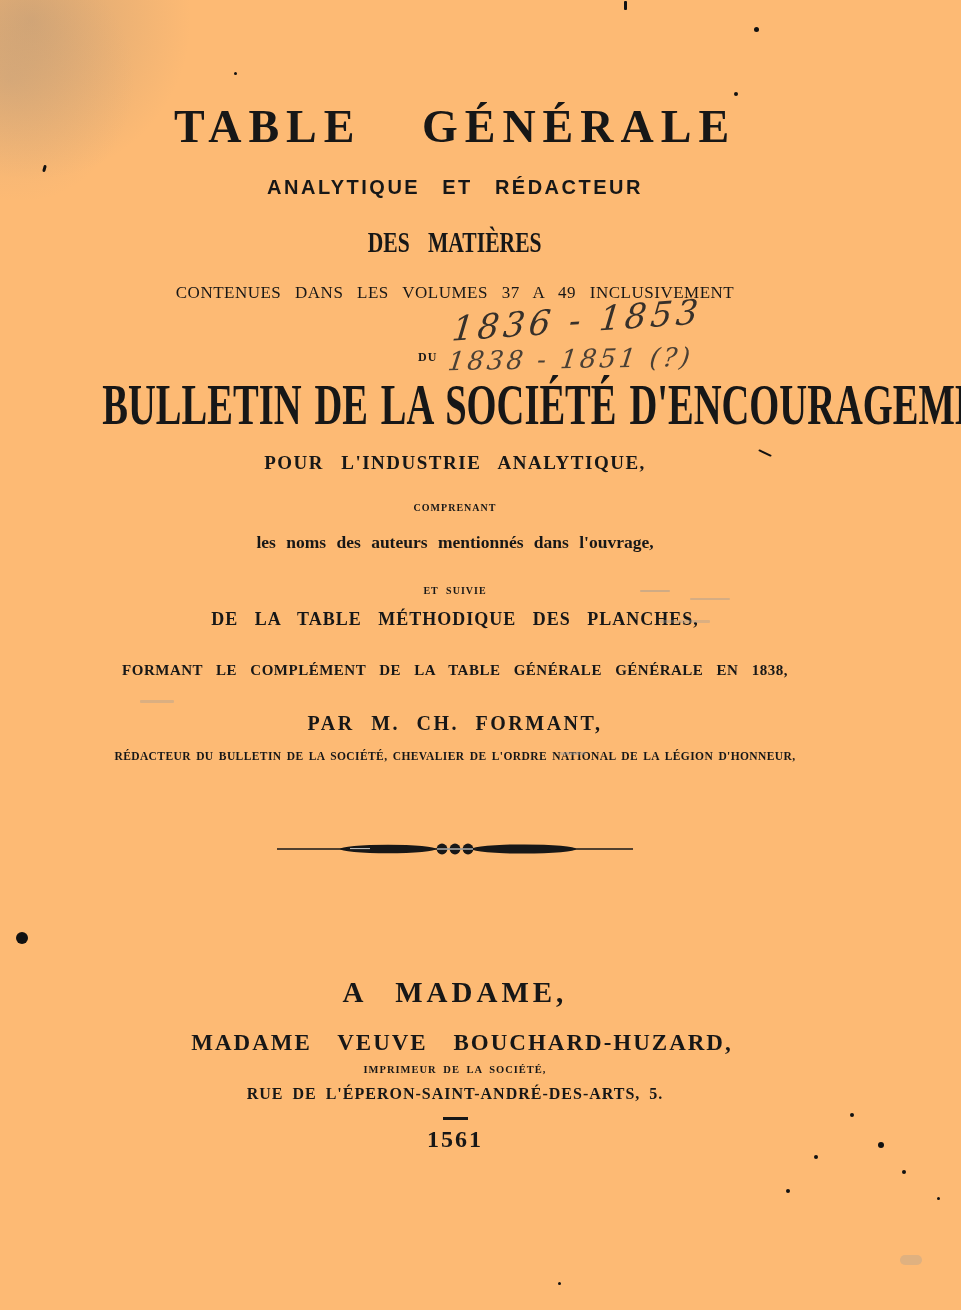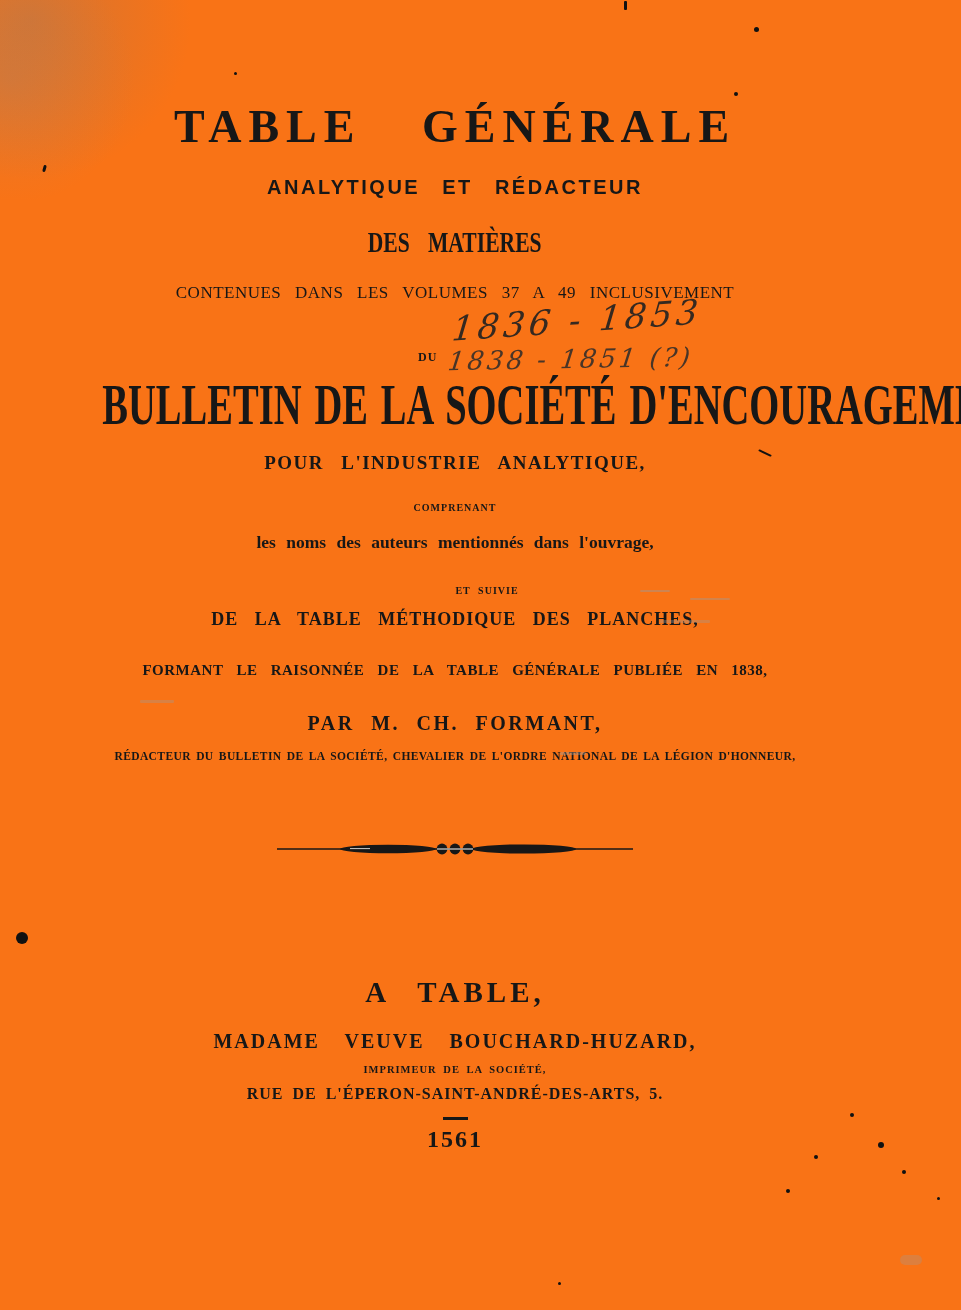--- a/index.html
+++ b/index.html
@@ -1,19 +1,19 @@
 <!DOCTYPE html>
 <html><head>
 <meta charset="utf-8">
 <style>
   html,body{margin:0;padding:0;background:#888;}
   .page{
     position:relative;
     width:961px;height:1310px;
-    background:#f97316;
+    background:#fdba74;
     overflow:hidden;
     font-family:"Liberation Serif", serif;
     color:#171717;
   }
   
   .corner-grain{
     position:absolute;left:0;top:0;width:260px;height:200px;
     background:
       radial-gradient(circle at 12% 10%, rgba(120,120,120,.28), rgba(120,120,120,0) 55%),
       radial-gradient(circle at 4% 40%, rgba(140,140,140,.18), rgba(140,140,140,0) 45%);
@@ -33,28 +33,28 @@
          font-family:"DejaVu Serif",serif;color:#222;transform:rotate(-4deg) skewX(-10deg);
          letter-spacing:4px;opacity:.9;}
   .hand2{position:absolute;left:448px;top:344px;font-size:26px;font-style:italic;
          font-family:"DejaVu Serif",serif;color:#2b2b2b;transform:rotate(-1deg) skewX(-8deg);
          letter-spacing:3px;opacity:.85;}
   .t-title  {top:372px;font-size:47px;font-weight:bold;}
   .t-title .cond{transform:scale(.82,1.22);transform-origin:center top;letter-spacing:0;word-spacing:4px;}
   .t-title2 {top:452px;font-size:19px;font-weight:600;letter-spacing:1.5px;word-spacing:11px;}
   .t-compr  {top:502px;font-size:10px;font-weight:bold;letter-spacing:1px;}
   .t-auteurs{top:532px;font-size:17.5px;font-weight:600;word-spacing:6px;}
-  .t-suivie {top:585px;font-size:10px;font-weight:bold;letter-spacing:1px;word-spacing:4px;padding-left:32px;}
+  .t-suivie {top:585px;font-size:10px;font-weight:bold;letter-spacing:1px;word-spacing:4px;}
   .t-planch {top:609px;font-size:18px;font-weight:bold;letter-spacing:1px;word-spacing:11px;}
   .t-compl  {top:662px;font-size:15px;font-weight:600;letter-spacing:.5px;word-spacing:9px;}
   .t-author {top:712px;font-size:20px;font-weight:bold;letter-spacing:2.5px;word-spacing:9px;}
   .t-redact {top:750px;font-size:11.5px;font-weight:bold;letter-spacing:.4px;word-spacing:2px;}
   .divider  {position:absolute;left:275px;top:838px;}
   .t-city   {top:976px;font-size:29px;font-weight:600;letter-spacing:4px;word-spacing:18px;}
-  .t-publ   {top:1030px;font-size:20px;font-weight:600;letter-spacing:2px;word-spacing:18px;}
+  .t-publ   {top:1030px;font-size:23px;font-weight:600;letter-spacing:2px;word-spacing:18px;padding-left:7px;}
   .t-role   {top:1064px;font-size:10.5px;font-weight:bold;letter-spacing:1px;word-spacing:3px;}
   .t-addr   {top:1085px;font-size:16px;font-weight:bold;letter-spacing:1px;word-spacing:4px;}
   .shortrule{position:absolute;left:443px;top:1117px;width:25px;height:3px;background:#171717;}
   .t-year   {top:1126px;font-size:24px;font-weight:600;letter-spacing:2px;}
 
   .speck{position:absolute;background:#111;border-radius:50%;}
   .speck.light{background:#9a9a9a;}
 </style>
 </head>
 <body>
@@ -73,37 +73,37 @@
     <div class="hand1">1836 - 1853</div>
     <div class="hand2">1838 - 1851 (?)</div>
 
     <div class="line t-title"><span class="cond">BULLETIN DE LA SOCIÉTÉ D'ENCOURAGEMENT</span></div>
     <div class="line t-title2">POUR L'INDUSTRIE ANALYTIQUE,</div>
 
     <div class="line t-compr">COMPRENANT</div>
     <div class="line t-auteurs">les noms des auteurs mentionnés dans l'ouvrage,</div>
     <div class="line t-suivie">ET SUIVIE</div>
     <div class="line t-planch">DE LA TABLE MÉTHODIQUE DES PLANCHES,</div>
-    <div class="line t-compl">FORMANT LE RAISONNÉE DE LA TABLE GÉNÉRALE PUBLIÉE EN 1838,</div>
+    <div class="line t-compl">FORMANT LE COMPLÉMENT DE LA TABLE GÉNÉRALE GÉNÉRALE EN 1838,</div>
 
     <div class="line t-author">PAR M. CH. FORMANT,</div>
     <div class="line t-redact">RÉDACTEUR DU BULLETIN DE LA SOCIÉTÉ, CHEVALIER DE L'ORDRE NATIONAL DE LA LÉGION D'HONNEUR,</div>
 
     <svg class="divider" width="360" height="22" viewBox="0 0 360 22">
       <line x1="2" y1="11" x2="358" y2="11" stroke="#171717" stroke-width="1.4"></line>
       <ellipse cx="113" cy="11" rx="48" ry="4.2" fill="#171717"></ellipse>
       <ellipse cx="249" cy="11" rx="52" ry="4.6" fill="#171717"></ellipse>
       <circle cx="167" cy="11" r="5.4" fill="#171717"></circle>
       <circle cx="180" cy="11" r="5.4" fill="#171717"></circle>
       <circle cx="193" cy="11" r="5.4" fill="#171717"></circle>
       <line x1="162" y1="11" x2="198" y2="11" stroke="#fcfcfa" stroke-width="1.1"></line>
       <line x1="75" y1="10.6" x2="95" y2="10.6" stroke="#fcfcfa" stroke-width="0.8"></line>
     </svg>
 
-    <div class="line t-city">A TABLE,</div>
+    <div class="line t-city">A MADAME,</div>
     <div class="line t-publ">MADAME VEUVE BOUCHARD-HUZARD,</div>
     <div class="line t-role">IMPRIMEUR DE LA SOCIÉTÉ,</div>
     <div class="line t-addr">RUE DE L'ÉPERON-SAINT-ANDRÉ-DES-ARTS, 5.</div>
     <div class="shortrule"></div>
     <div class="line t-year">1561</div>
   </div>
 
   <div class="speck" style="left:624px;top:1px;width:3px;height:9px;border-radius:1px;"></div>
   <div class="speck" style="left:754px;top:27px;width:5px;height:5px;"></div>
   <div class="speck" style="left:734px;top:92px;width:4px;height:4px;"></div>

